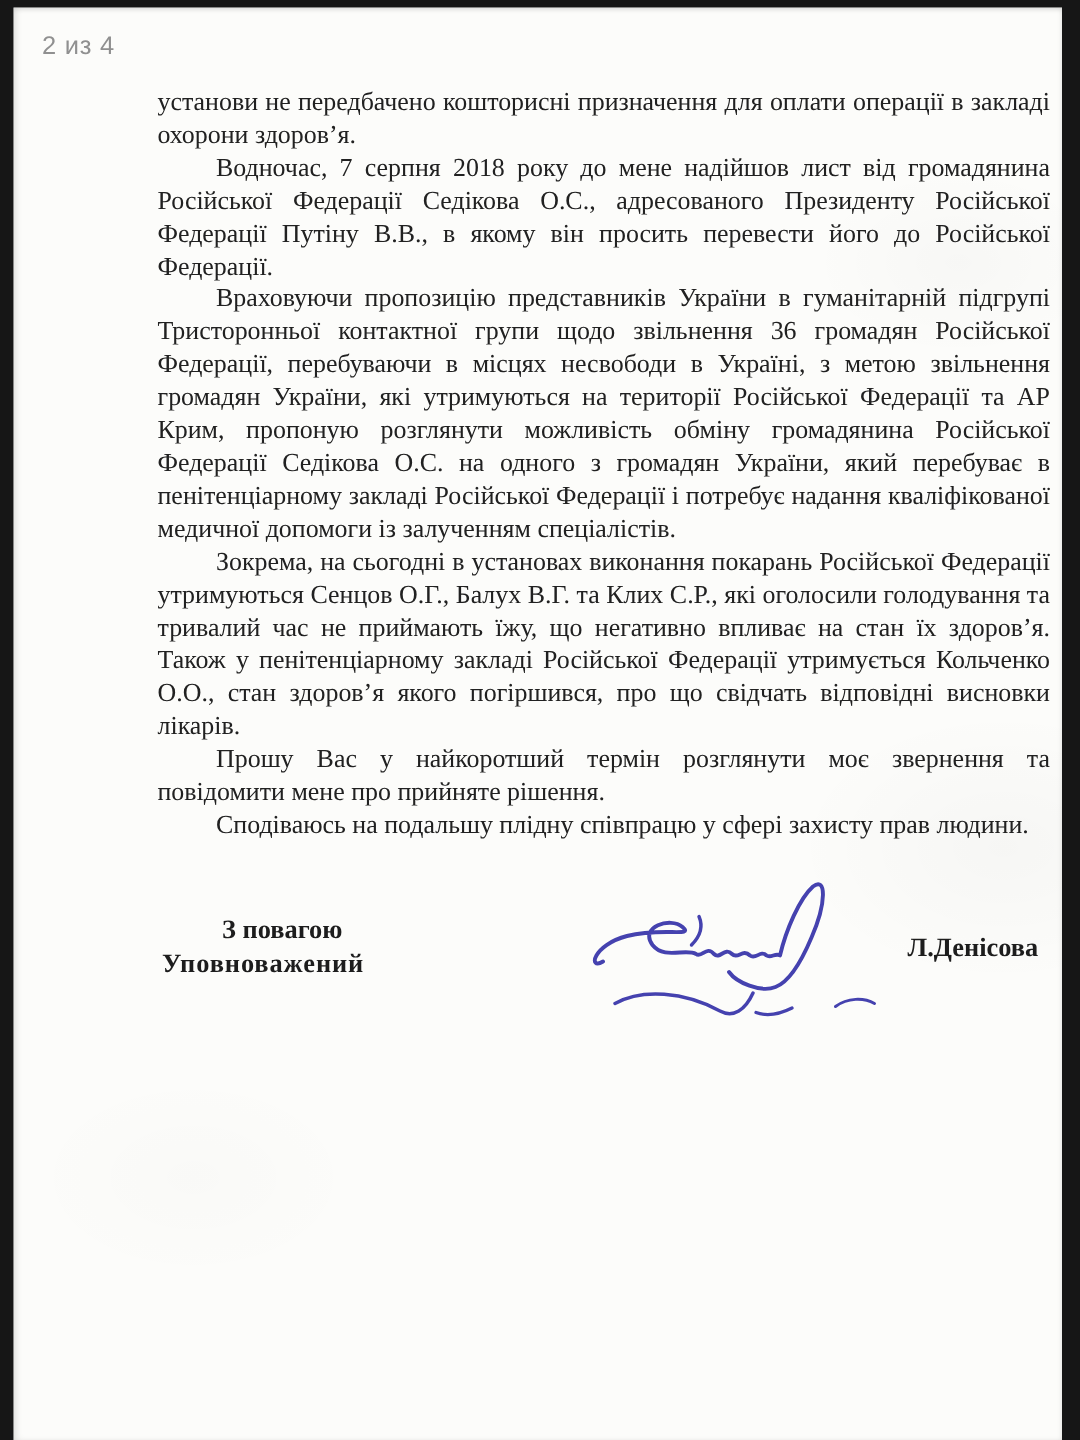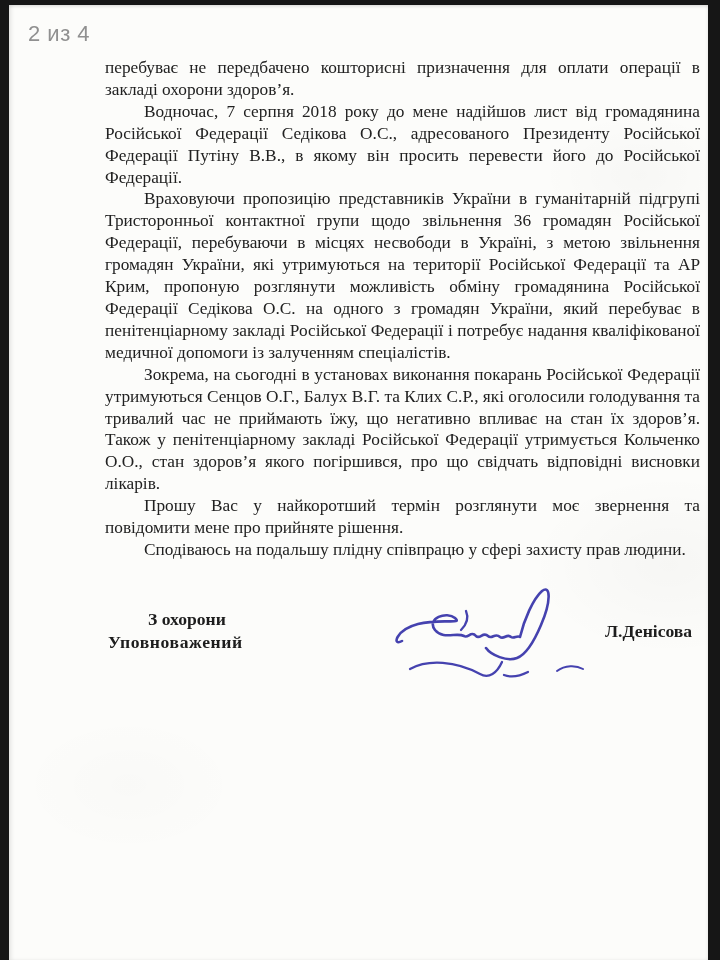--- a/index.html
+++ b/index.html
@@ -27,21 +27,21 @@
       radial-gradient(160px 100px at 120px 780px, rgba(0,0,0,0.012), transparent 70%),
       #fcfcfa;
     box-shadow: inset 3px 0 4px -1px rgba(0,0,0,0.10),
                 inset -2px 0 3px -1px rgba(0,0,0,0.06),
                 inset 0 3px 3px -1px rgba(0,0,0,0.08);
   }
   .page-indicator {
     position: absolute;
     left: 28px;
     top: 21px;
-    font-size: 22px;
+    font-size: 17px;
     line-height: 1.2;
     color: #909090;
     letter-spacing: 0.5px;
   }
   .content {
     position: absolute;
     left: 96px;
     top: 52px;
     width: 595px;
     font-family: "Liberation Serif", serif;
@@ -99,30 +99,30 @@
   }
 </style>
 </head>
 <body>
 
 <div class="viewer">
 
   <div class="page">
 
     <div class="content">
-      <p class="no-indent">перебуває не передбачено кошторисні призначення для оплати операції в закладі охорони здоров’я.</p>
+      <p class="no-indent">установи не передбачено кошторисні призначення для оплати операції в закладі охорони здоров’я.</p>
       <p>Водночас, 7 серпня 2018 року до мене надійшов лист від громадянина Російської Федерації Седікова О.С., адресованого Президенту Російської Федерації Путіну В.В., в якому він просить перевести його до Російської Федерації.</p>
       <p>Враховуючи пропозицію представників України в гуманітарній підгрупі Тристоронньої контактної групи щодо звільнення 36 громадян Російської Федерації, перебуваючи в місцях несвободи в Україні, з метою звільнення громадян України, які утримуються на території Російської Федерації та АР Крим, пропоную розглянути можливість обміну громадянина Російської Федерації Седікова О.С. на одного з громадян України, який перебуває в пенітенціарному закладі Російської Федерації і потребує надання кваліфікованої медичної допомоги із залученням спеціалістів.</p>
       <p>Зокрема, на сьогодні в установах виконання покарань Російської Федерації утримуються Сенцов О.Г., Балух В.Г. та Клих С.Р., які оголосили голодування та тривалий час не приймають їжу, що негативно впливає на стан їх здоров’я. Також у пенітенціарному закладі Російської Федерації утримується Кольченко О.О., стан здоров’я якого погіршився, про що свідчать відповідні висновки лікарів.</p>
       <p>Прошу Вас у найкоротший термін розглянути моє звернення та повідомити мене про прийняте рішення.</p>
       <p>Сподіваюсь на подальшу плідну співпрацю у сфері захисту прав людини.</p>
     </div>
 
     <div class="closing">
-      <span class="salutation">З охорони</span>
+      <span class="salutation">З повагою</span>
       <span class="title">Уповноважений</span>
     </div>
 
     <svg class="signature" width="200" height="130" viewBox="0 0 200 130">
       <path stroke-width="2.3" d="M76,36 C79,43 77,49 71,55" stroke="#4542af"></path>
       <path stroke-width="2.6" d="M12,66 C2,72 5,55 28,49 C52,43 73,50 65,43 C57,36 36,43 45,55 C53,65 67,57 74,61 C78,64 81,55 86,61 C90,65 93,56 98,61 C102,65 105,57 110,62 C114,65 117,58 121,62 C124,64 127,60 130,62 C134,45 143,24 152,16 C161,9 161,27 151,50 C143,69 135,80 127,83 C117,87 101,80 96,73" stroke="#4542af"></path>
       <path stroke-width="2.3" d="M20,94 C38,84 66,86 90,99 C99,104 107,98 112,87" stroke="#4542af"></path>
       <path stroke-width="2.2" d="M114,100 C122,103 130,101 138,97" stroke="#4542af"></path>
       <path stroke-width="2.0" d="M167,96 C175,90 186,90 193,94" stroke="#4542af"></path>
     </svg>

